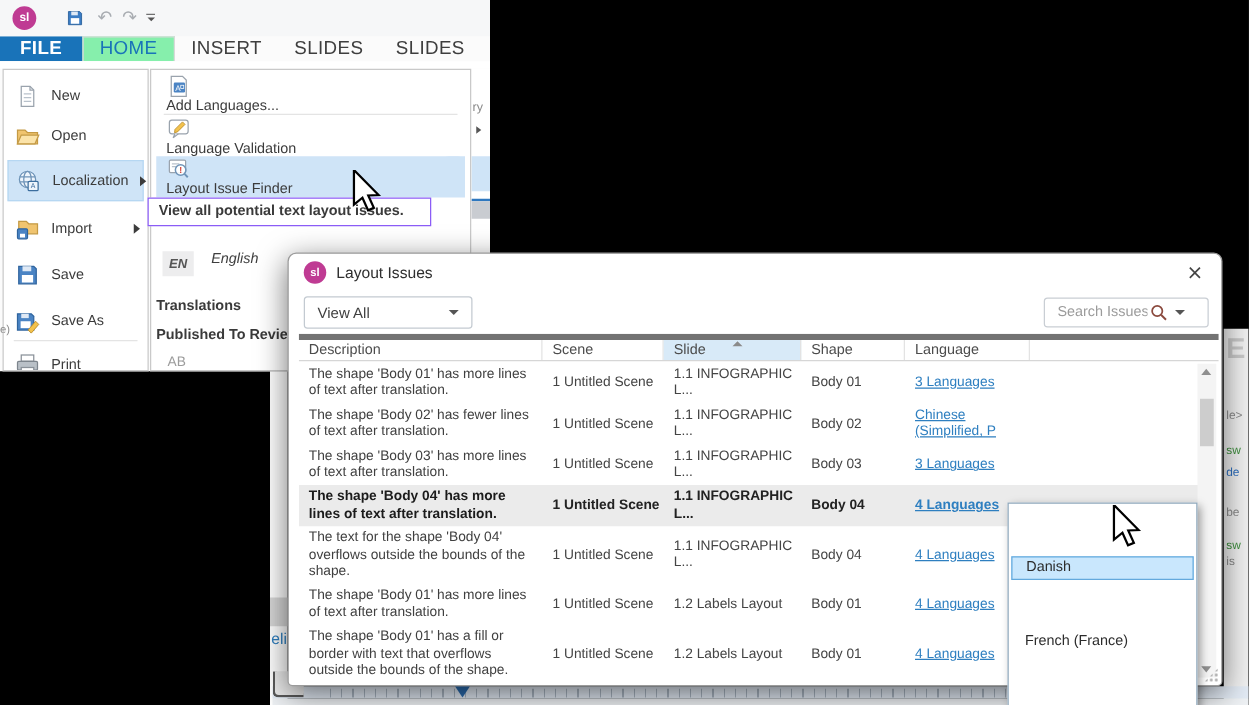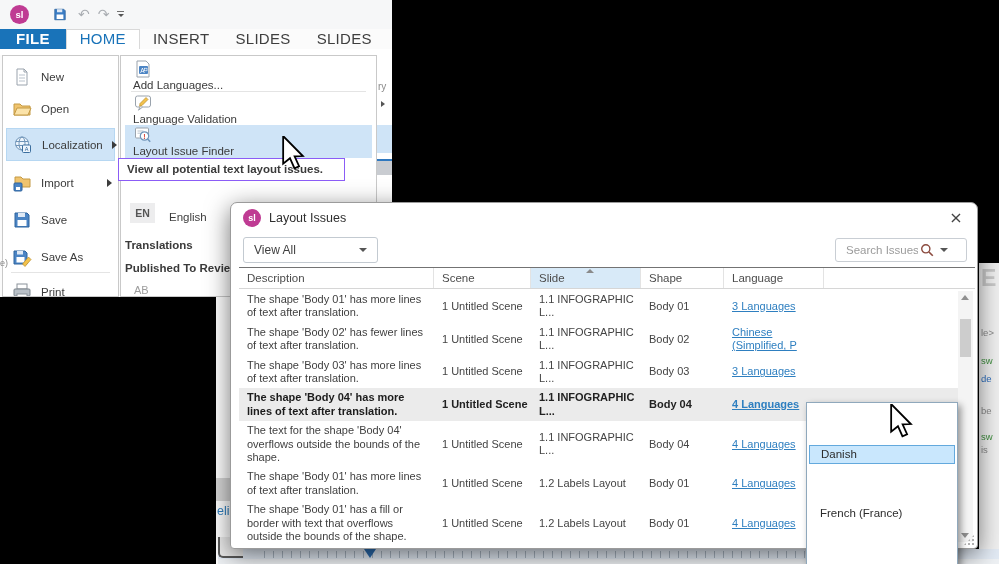--- a/index.html
+++ b/index.html
@@ -16,21 +16,21 @@
   .qat{position:absolute;left:50px;top:4px;display:flex;align-items:center;gap:8px;height:20px;}
   .qat .g{font-family:"DejaVu Sans",sans-serif;font-size:14px;color:#a9adb2;line-height:20px;}
   .mini-caret{display:flex;flex-direction:column;align-items:center;gap:2px;}
   .mini-caret i{display:block;width:7px;border-top:1.5px solid #707070;}
   .caret{width:0;height:0;border-left:4px solid transparent;border-right:4px solid transparent;border-top:4px solid #555;}
   .caret.sm{border-left-width:3px;border-right-width:3px;border-top-width:3px;}
 
   .tabs{position:absolute;left:0;top:29px;width:392px;height:20px;display:flex;overflow:hidden;}
   .tab{padding:0 13px;line-height:20px;font-size:15px;color:#3e3e3e;letter-spacing:.3px;white-space:nowrap;}
   .tab.file{background:#1973b9;color:#fff;font-weight:bold;padding:0 16px;}
-  .tab.active{background:#ffffff;color:#1973b9;border:1px solid #d9d9d9;border-bottom:none;line-height:18px;}
+  .tab.active{background:#86efac;color:#1973b9;border:1px solid #d9d9d9;border-bottom:none;line-height:18px;}
   .ribbon-strip{position:absolute;left:0;top:49px;width:392px;height:6px;background:#fff;}
 
   
   .file-menu{position:absolute;left:2px;top:55px;width:117px;height:242px;background:#fff;
              border:1px solid #c9c9c9;overflow:hidden;z-index:3;}
   .fm-item{position:absolute;left:3px;right:3px;height:33px;display:flex;align-items:center;gap:9px;
            padding-left:6px;font-size:11.5px;color:#3b3b3b;}
   .fm-item.hl{background:#cfe4f7;border:1px solid #b6d7f2;}
   .ic{width:20px;height:20px;flex:0 0 20px;}
   .tri-right{width:0;height:0;border-top:4px solid transparent;border-bottom:4px solid transparent;
@@ -39,21 +39,21 @@
 
   
   .sub-menu{position:absolute;left:120px;top:55px;width:257px;height:242px;background:#fff;
             border:1px solid #c9c9c9;overflow:hidden;z-index:3;}
   .sm-item{position:absolute;left:4px;right:4px;height:30px;display:flex;align-items:flex-start;
            padding-left:8px;font-size:11.5px;color:#3b3b3b;flex-direction:column;}
   .sm-item.hl{background:#cfe4f7;height:33px;}
   .sm-sep{position:absolute;left:10px;right:10px;top:35px;border-top:1px solid #e4e4e4;}
   .badge{margin-left:auto;min-width:19px;height:15px;border-radius:8px;background:#d6eaf9;color:#1c70b8;
          font-size:10.5px;display:flex;align-items:center;justify-content:center;padding:0 4px;}
-  .lang-row{position:absolute;left:9px;top:145px;height:22px;display:flex;align-items:flex-end;gap:14px;}
+  .lang-row{position:absolute;left:9px;top:145px;height:22px;display:flex;align-items:flex-start;gap:14px;font-style:italic;}
   .en-badge{width:25px;height:20px;background:#ededee;color:#555;font-size:10.5px;font-weight:600;
             display:flex;align-items:center;justify-content:center;}
   .lang-name{font-size:11.5px;color:#3e3e3e;}
   .sec-h{position:absolute;left:4px;font-size:11.5px;font-weight:bold;color:#3a3a3a;}
   .partial-ab{position:absolute;left:13px;top:228px;font-size:11px;color:#9c9c9c;}
 
   .tooltip{position:absolute;left:118px;top:158px;width:227px;background:#fff;border:1px solid #8b5cf6;
            padding:3px 8px;font-size:11.5px;font-weight:600;color:#3a3a3a;line-height:1.32;z-index:6;}
 
   
@@ -77,21 +77,21 @@
             display:flex;align-items:center;padding:0 10px;font-size:12px;color:#3f3f3f;background:#fff;}
   .dropdown .caret{margin-left:auto;}
   .search{position:absolute;right:10px;top:35px;width:132px;height:24px;border:1px solid #c9ced4;border-radius:3px;
           display:flex;align-items:center;padding:0 7px 0 8px;background:#fff;}
   .search input{border:none;outline:none;width:76px;font-size:11.5px;font-family:"Liberation Sans",sans-serif;color:#444;}
   .search input::placeholder{color:#9b9b9b;}
   .search .caret{margin-left:6px;border-top-color:#555;}
 
   .tbl{position:absolute;left:8px;top:64px;width:736px;bottom:2px;overflow:hidden;}
   .thead{display:grid;grid-template-columns:195px 97px 110px 83px 100px 1fr;height:22px;
-         border-top:1px solid #737373;border-bottom:1px solid #d6d6d6;font-size:11.5px;color:#4c4c4c;}
+         border-top:5px solid #737373;border-bottom:1px solid #d6d6d6;font-size:11.5px;color:#4c4c4c;}
   .th{padding-left:8px;border-right:1px solid #e3e3e3;display:flex;align-items:center;position:relative;}
   .th.fill{border-right:none;}
   .th.sorted{background:#d8eaf8;}
   .sort-up{position:absolute;left:50%;top:1px;width:0;height:0;border-left:4px solid transparent;
            border-right:4px solid transparent;border-bottom:4px solid #8a8a8a;}
   .rows{position:absolute;left:0;top:23px;width:721px;bottom:0;overflow:hidden;}
   .row{display:grid;grid-template-columns:195px 97px 110px 83px 100px;align-items:center;padding:3px 0;
        font-size:11px;color:#444;}
   .row .cell{padding-left:8px;line-height:1.22;}
   .row .desc{padding-right:7px;color:#3f3f3f;}

